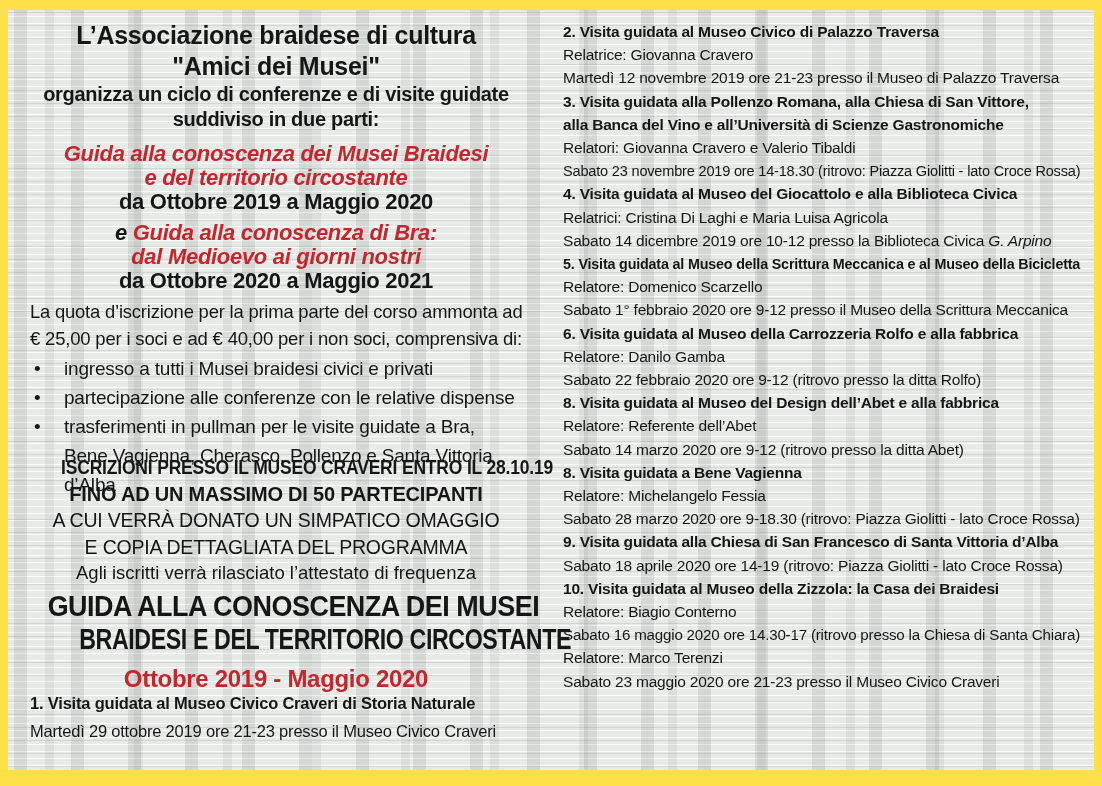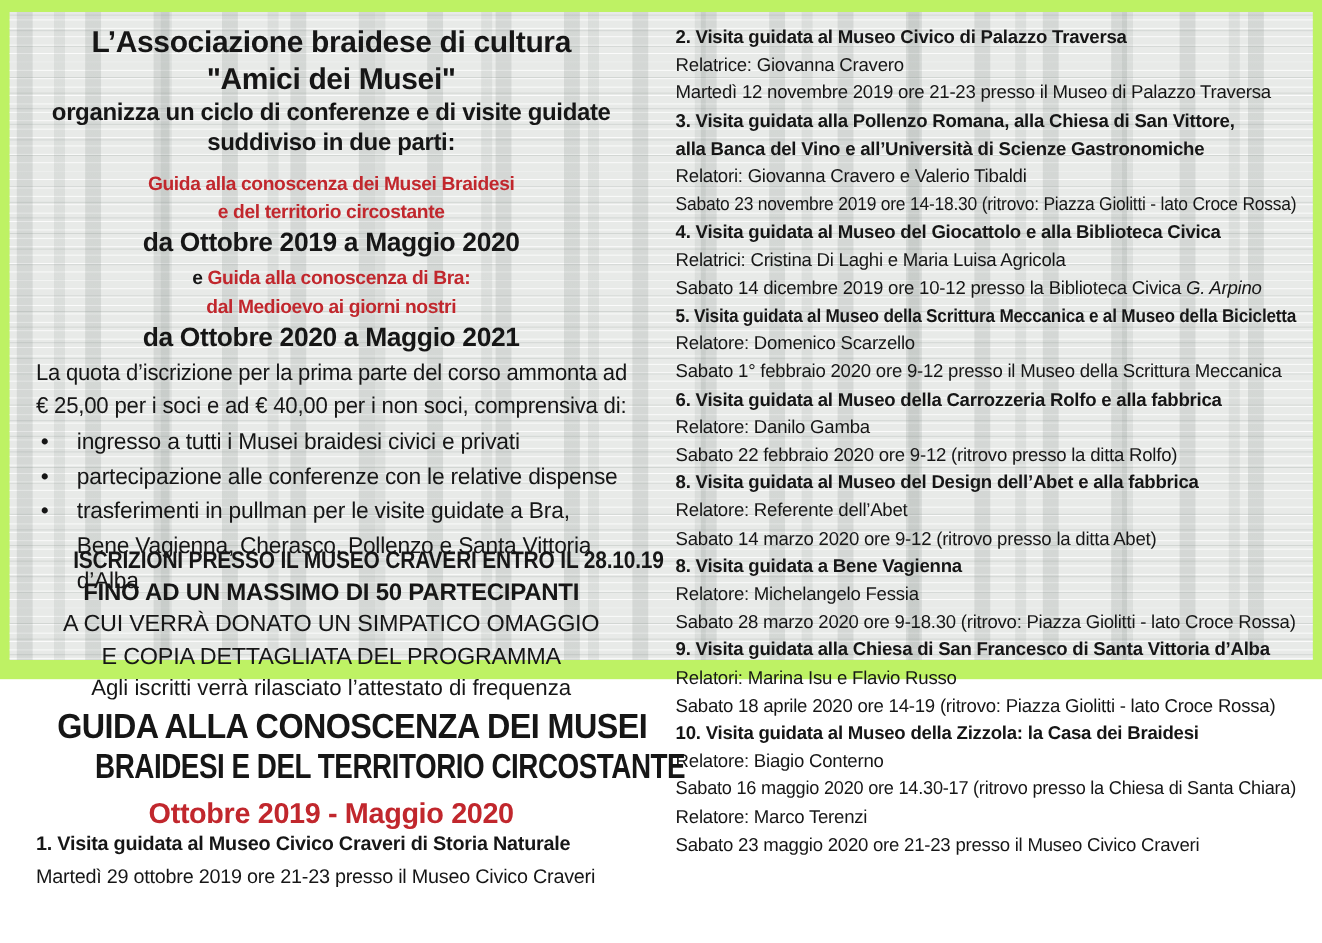--- a/index.html
+++ b/index.html
@@ -1,40 +1,40 @@
 <!DOCTYPE html>
 <html><head>
 <meta charset="utf-8">
 <style>
   html,body{margin:0;padding:0;}
   body{
     width:1102px;height:786px;overflow:hidden;background:#ffffff;
     font-family:"Liberation Sans", sans-serif;color:#161616;
   }
-  .page{position:relative;width:1102px;height:566px;background:#bef264;}
+  .page{position:relative;width:1102px;height:786px;background:#fde047;}
   .paper-texture{
     position:absolute;top:10px;left:8px;right:8px;bottom:16px;
     background-color:#e8eae8;
     background-image:
       linear-gradient(90deg, rgba(120,130,126,0.18) 0 13px, rgba(120,130,126,0) 13px),
       linear-gradient(90deg, rgba(120,130,126,0.12) 0 9px, rgba(120,130,126,0) 9px),
       linear-gradient(0deg, rgba(255,255,255,0.85) 0 1px, rgba(255,255,255,0) 1px),
       linear-gradient(0deg, rgba(168,176,171,0.35) 0 1px, rgba(168,176,171,0) 1px);
     background-size: 57px 7px, 89px 13px, 100% 7px, 100% 13px;
     background-position: 6px 2px, 37px 8px, 0 0, 0 3px;
   }
   .col{position:absolute;top:0;}
   .col-left{left:30px;width:492px;height:786px;}
   .col-right{left:563px;width:517px;height:786px;}
   .block{position:absolute;left:0;width:100%;}
   .centered{text-align:center;}
   .h1{font-size:25px;font-weight:bold;line-height:31px;letter-spacing:-0.3px;}
   .h2{font-size:20px;font-weight:bold;line-height:25px;letter-spacing:-0.3px;text-align:center;}
   .ink{color:#161616;}
-  .red-h{font-size:16px;font-weight:bold;line-height:24px;letter-spacing:-0.3px;color:#c1272d;}
+  .red-h{font-size:22px;font-weight:bold;line-height:24px;letter-spacing:-0.3px;color:#c1272d;font-style:italic;}
   .black-h{font-size:22px;font-weight:bold;line-height:24px;letter-spacing:-0.3px;color:#161616;}
   .body-line{font-size:19px;line-height:27px;letter-spacing:-0.2px;}
   .bullets{margin-top:2px;}
   .bullet-row{display:flex;align-items:flex-start;line-height:29px;}
   .bullet-glyph{width:30px;flex:0 0 30px;font-size:19px;padding-left:4px;}
   .bullet-text{flex:1;font-size:19px;letter-spacing:-0.2px;}
   .caps-bold{font-size:20px;font-weight:bold;line-height:26.5px;letter-spacing:-0.2px;}
   .caps-reg{font-size:19.5px;line-height:26.5px;letter-spacing:-0.2px;}
   .note-line{font-size:18.5px;line-height:26px;}
   .big-title{font-size:29px;font-weight:bold;line-height:33px;letter-spacing:-0.5px;}
@@ -147,21 +147,20 @@
           <div class="prog-line autofit"><span>Relatore: Referente dell’Abet</span></div>
           <div class="prog-line autofit"><span>Sabato 14 marzo 2020 ore 9-12 (ritrovo presso la ditta Abet)</span></div>
         </div>
         <div class="prog-item">
           <div class="prog-title autofit"><span>8. Visita guidata a Bene Vagienna</span></div>
           <div class="prog-line autofit"><span>Relatore: Michelangelo Fessia</span></div>
           <div class="prog-line autofit" style="transform-origin: 0px 50%; transform: scaleX(0.998069);"><span>Sabato 28 marzo 2020 ore 9-18.30 (ritrovo: Piazza Giolitti - lato Croce Rossa)</span></div>
         </div>
         <div class="prog-item">
           <div class="prog-title autofit"><span>9. Visita guidata alla Chiesa di San Francesco di Santa Vittoria d’Alba</span></div>
-          <div class="prog-line autofit"><span>Relatori: Marina Isu e Flavio Russo</span></div>
           <div class="prog-line autofit"><span>Sabato 18 aprile 2020 ore 14-19 (ritrovo: Piazza Giolitti - lato Croce Rossa)</span></div>
         </div>
         <div class="prog-item">
           <div class="prog-title autofit"><span>10. Visita guidata al Museo della Zizzola: la Casa dei Braidesi</span></div>
           <div class="prog-line autofit"><span>Relatore: Biagio Conterno</span></div>
           <div class="prog-line autofit" style="transform-origin: 0px 50%; transform: scaleX(0.975472);"><span>Sabato 16 maggio 2020 ore 14.30-17 (ritrovo presso la Chiesa di Santa Chiara)</span></div>
         </div>
         <div class="prog-item">
           <div class="prog-line autofit"><span>Relatore: Marco Terenzi</span></div>
           <div class="prog-line autofit"><span>Sabato 23 maggio 2020 ore 21-23 presso il Museo Civico Craveri</span></div>

